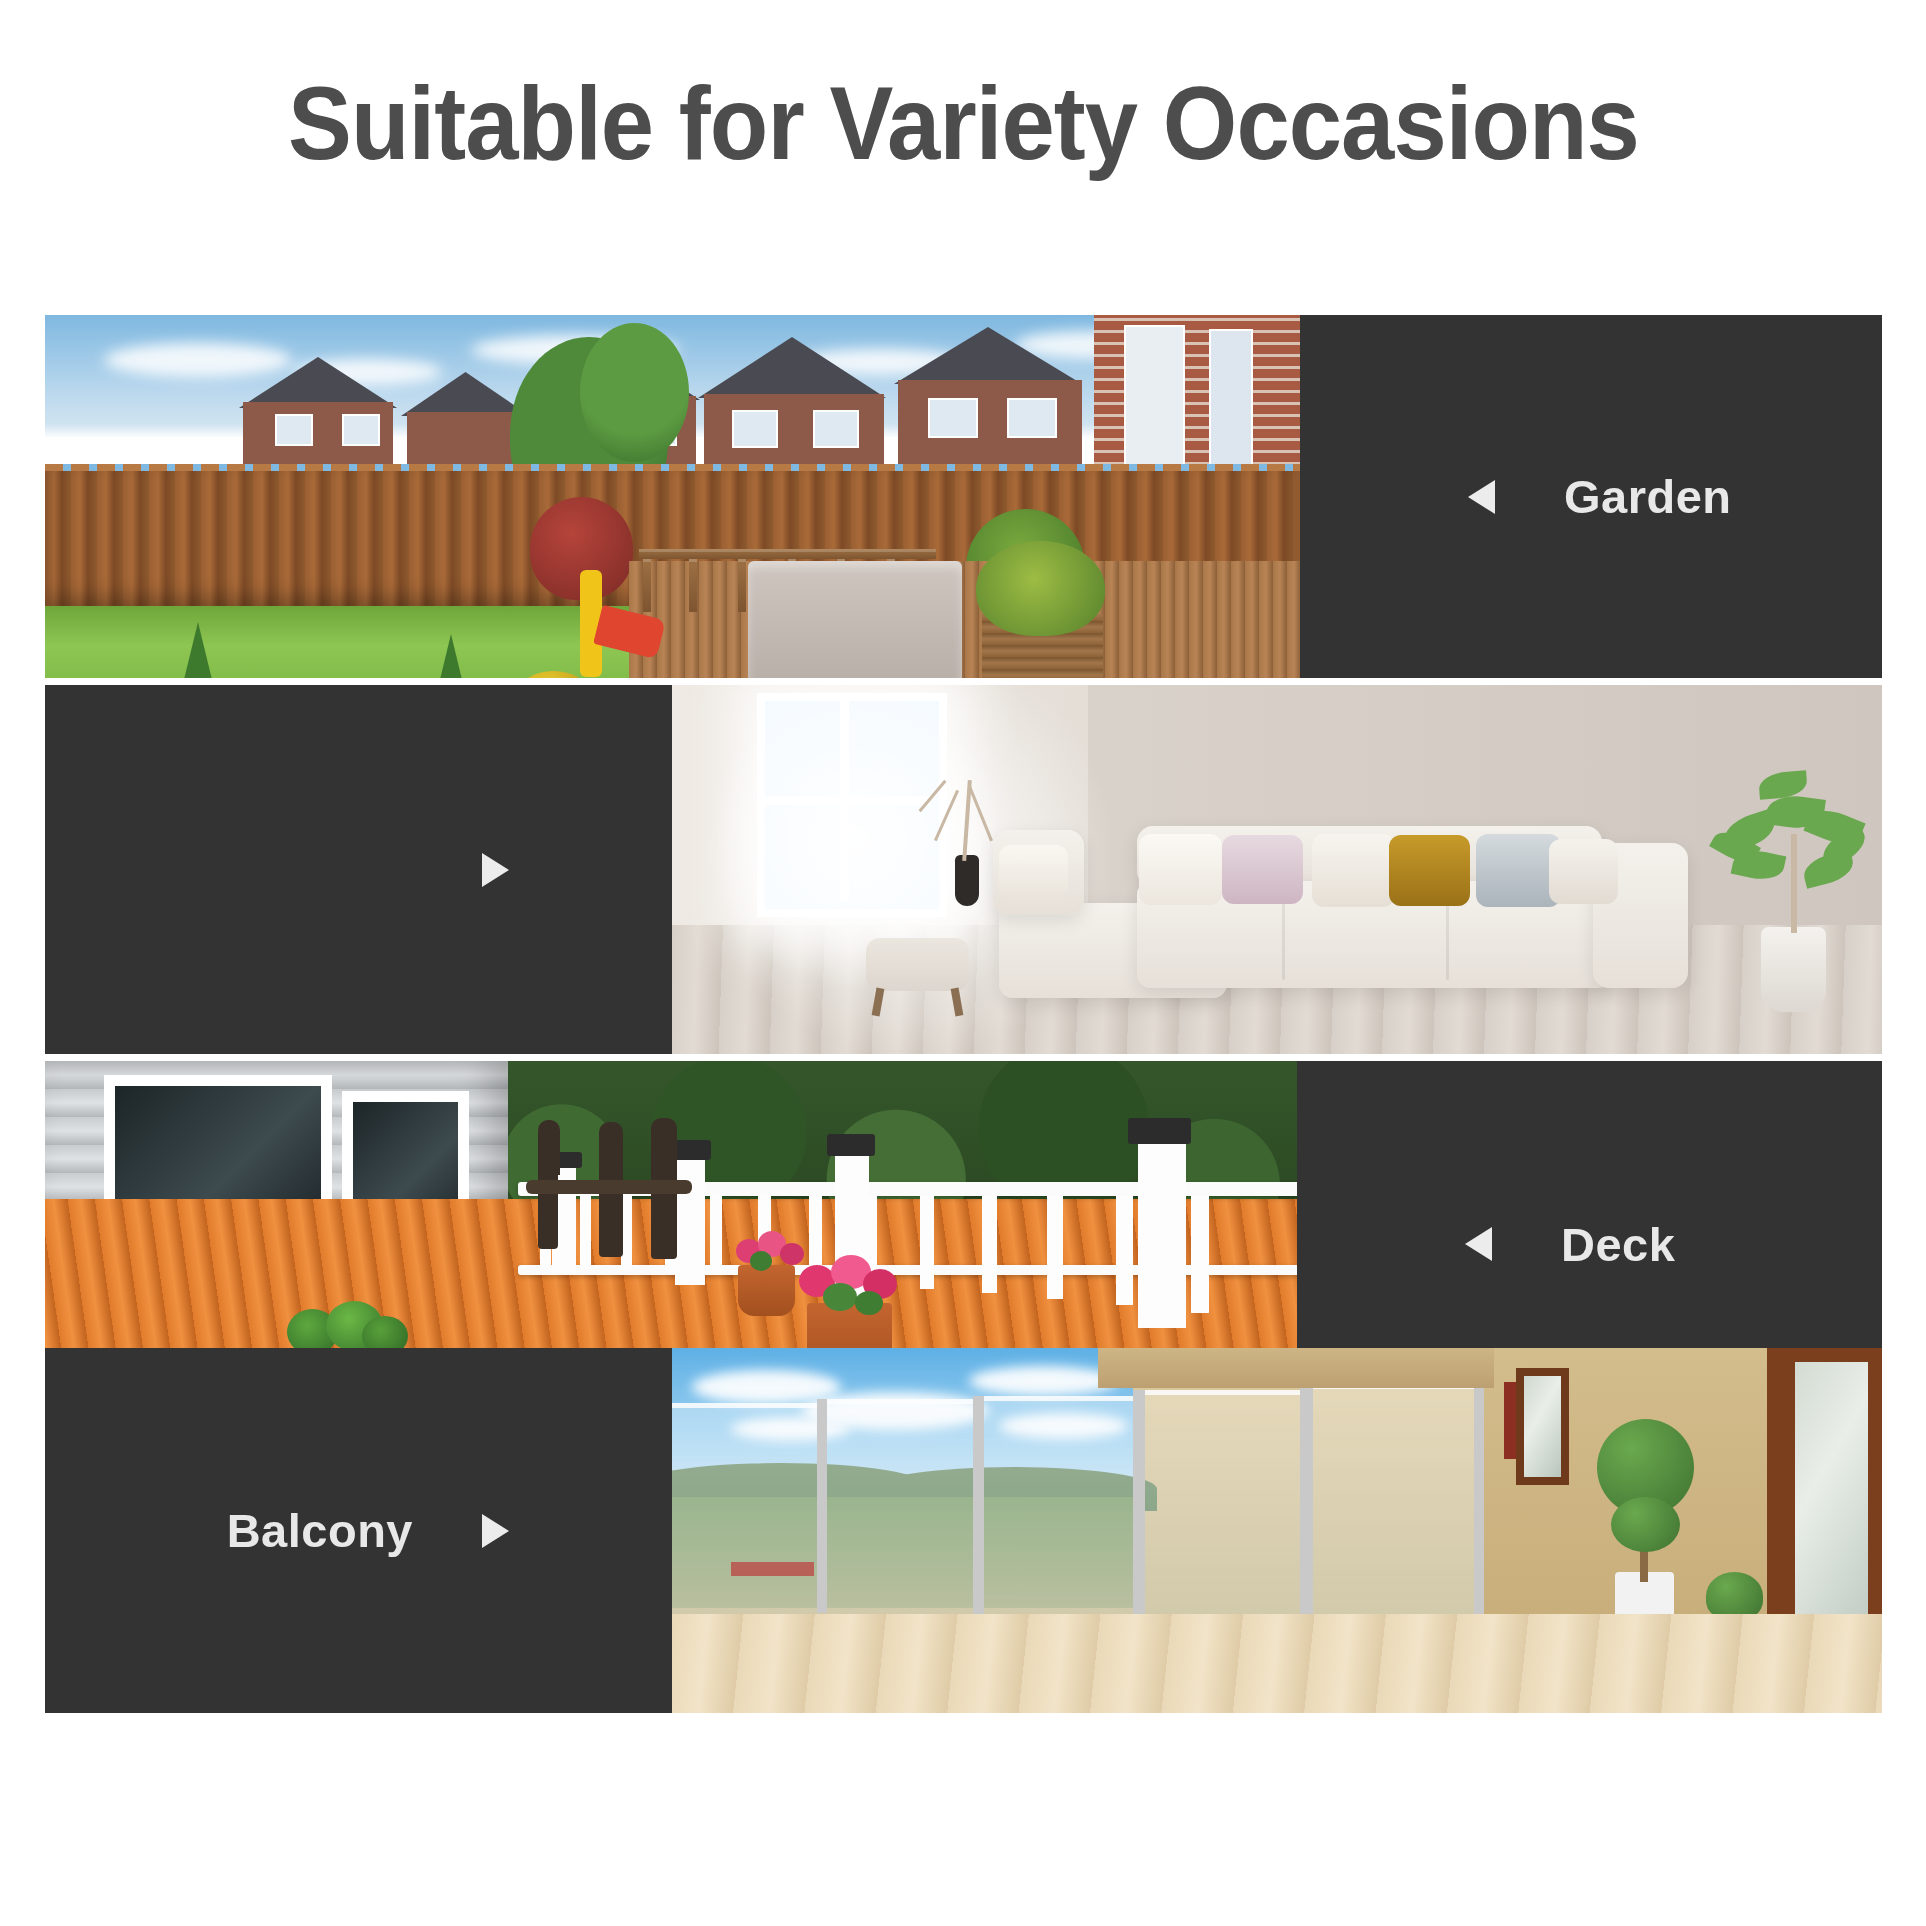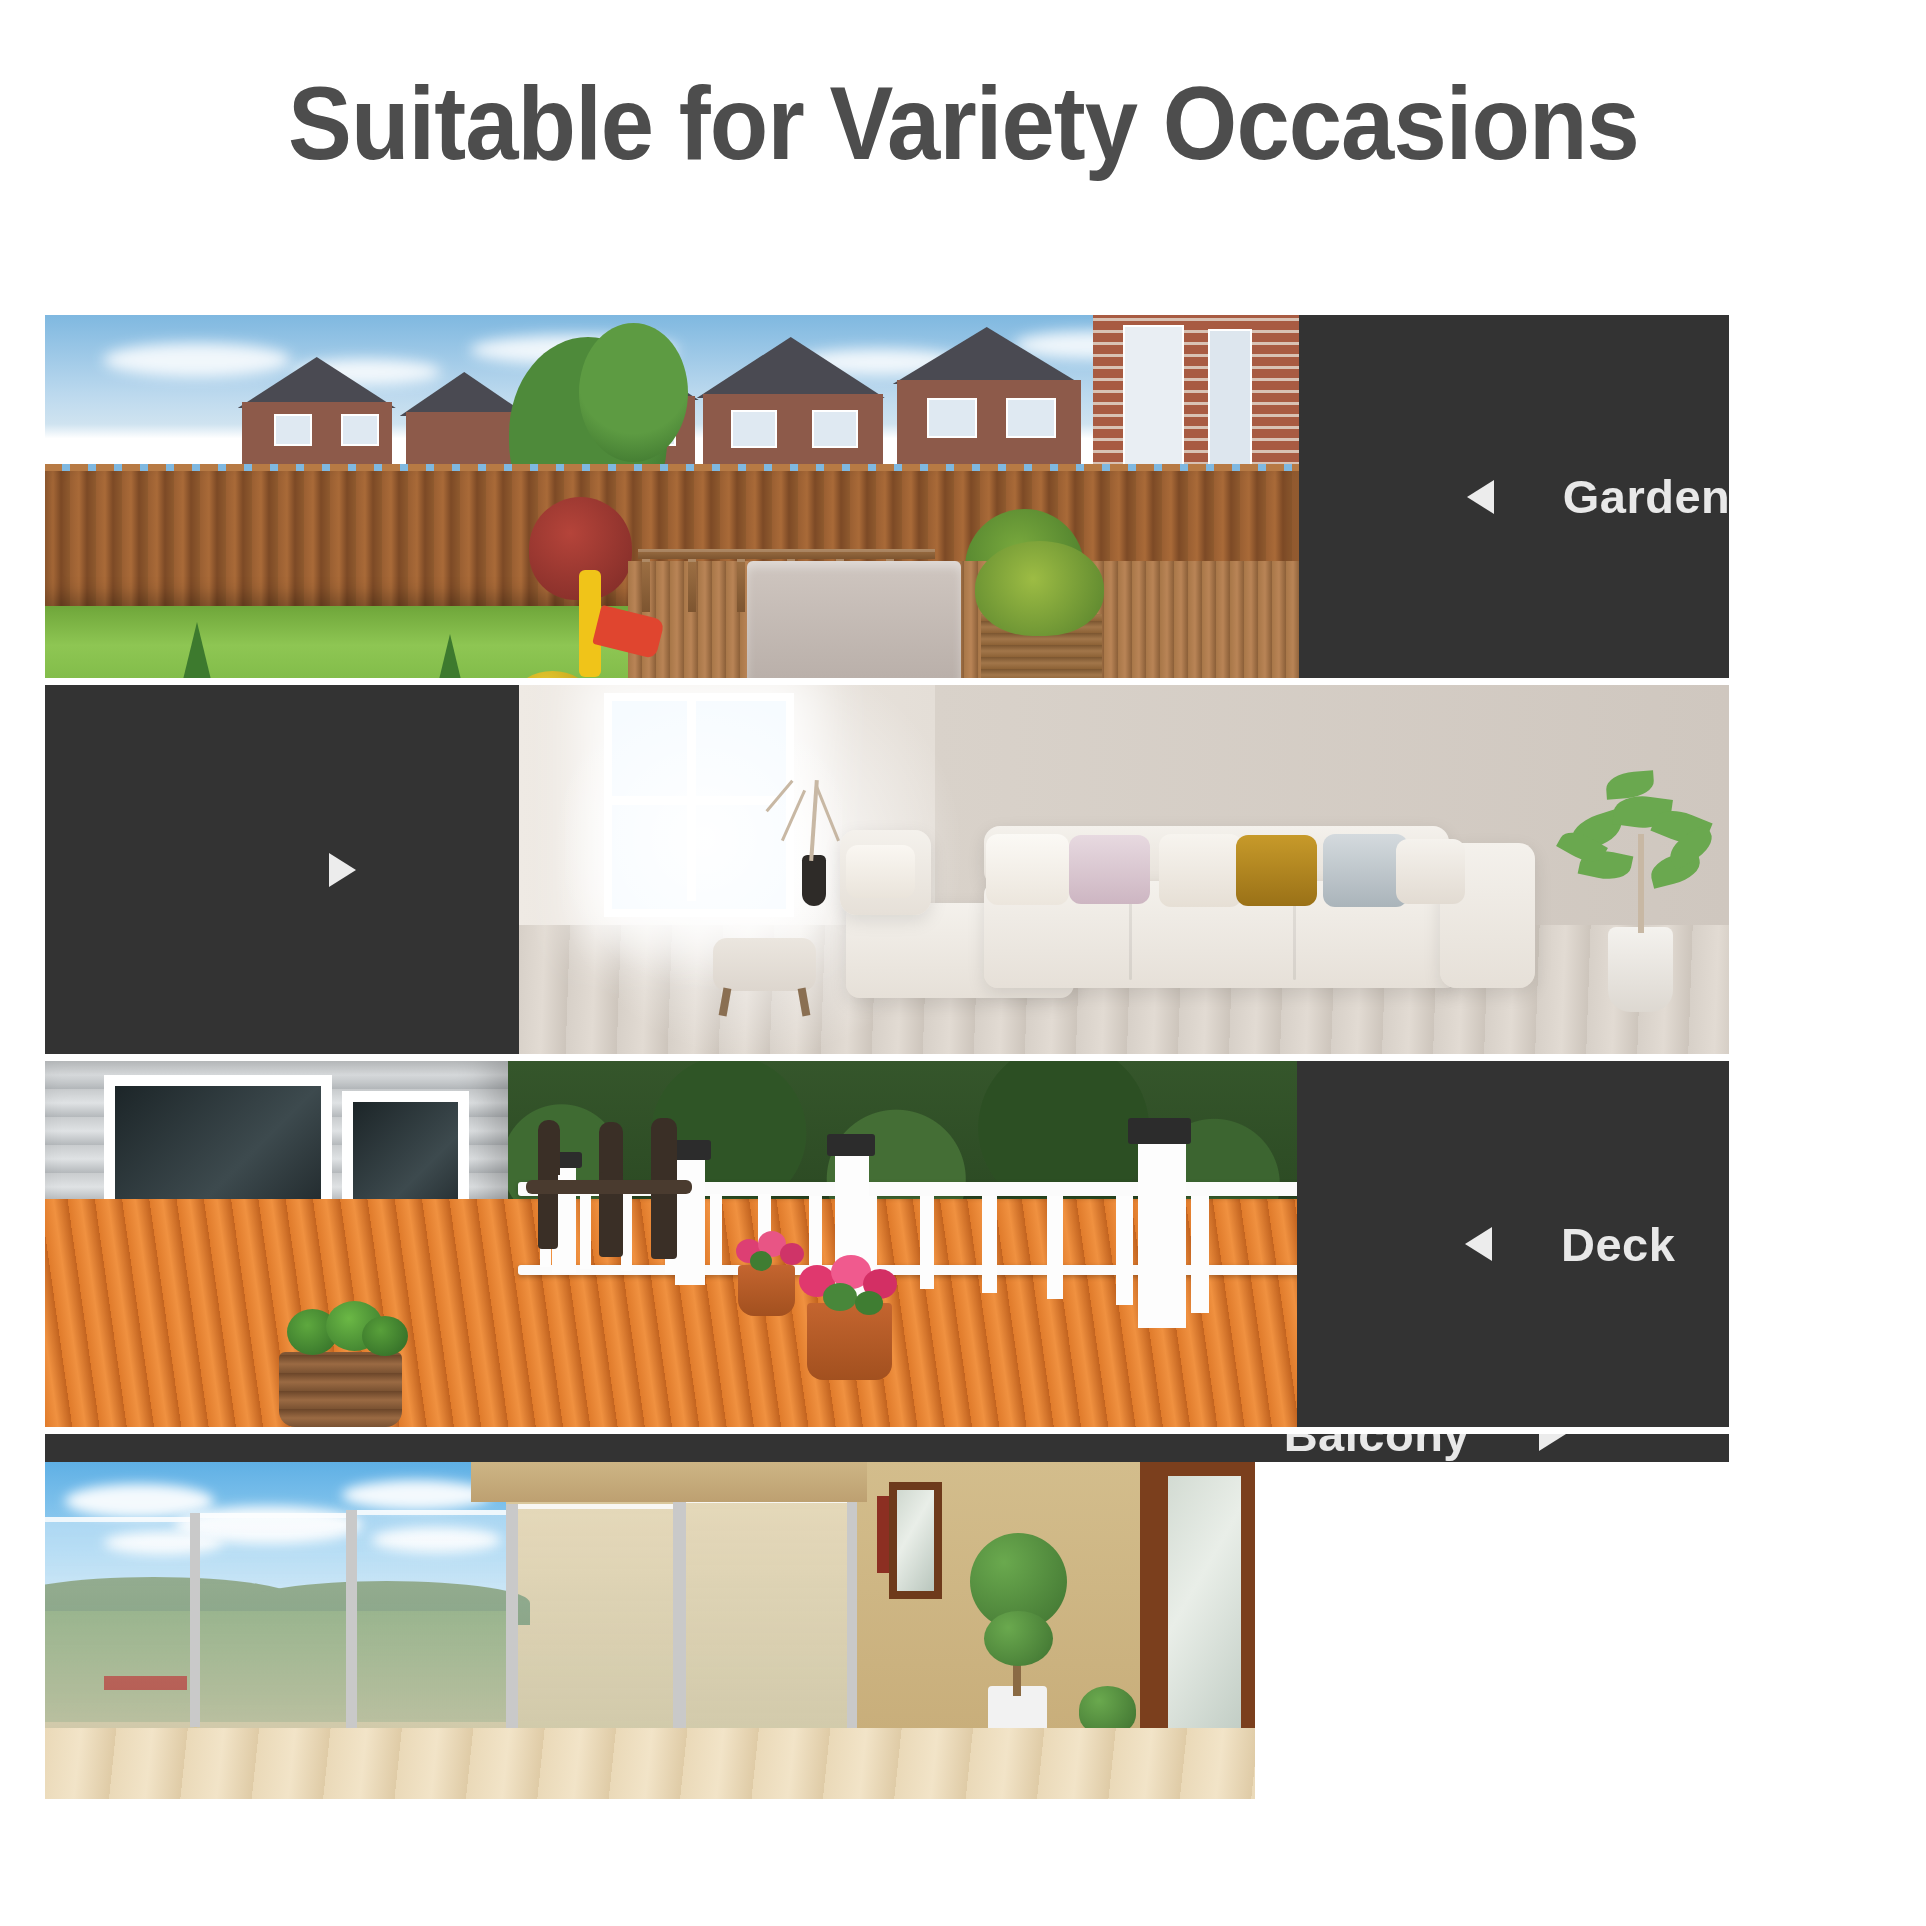--- a/index.html
+++ b/index.html
@@ -30,30 +30,29 @@
     color: #4d4d4d;
     transform: scaleX(0.93);
     transform-origin: 50% 50%;
     white-space: nowrap;
   }
 
   
   .row {
     position: absolute;
     left: 45px;
-    width: 1684px;
+    width: 1837px;
     display: flex;
     overflow: hidden;
     background: #ffffff;
-    justify-content: center;
   }
   #row-garden   { top: 315px;  height: 363px; }
   #row-dining   { top: 685px;  height: 369px; }
   #row-deck     { top: 1061px; height: 366px; }
-  #row-balcony  { top: 1434px; height: 365px; flex-direction: column; }
+  #row-balcony  { top: 1348px; height: 365px; }
 
   .photo {
     position: relative;
     overflow: hidden;
     flex: 0 0 auto;
     height: 100%;
   }
   .label-panel {
     position: relative;
     flex: 1 1 auto;

